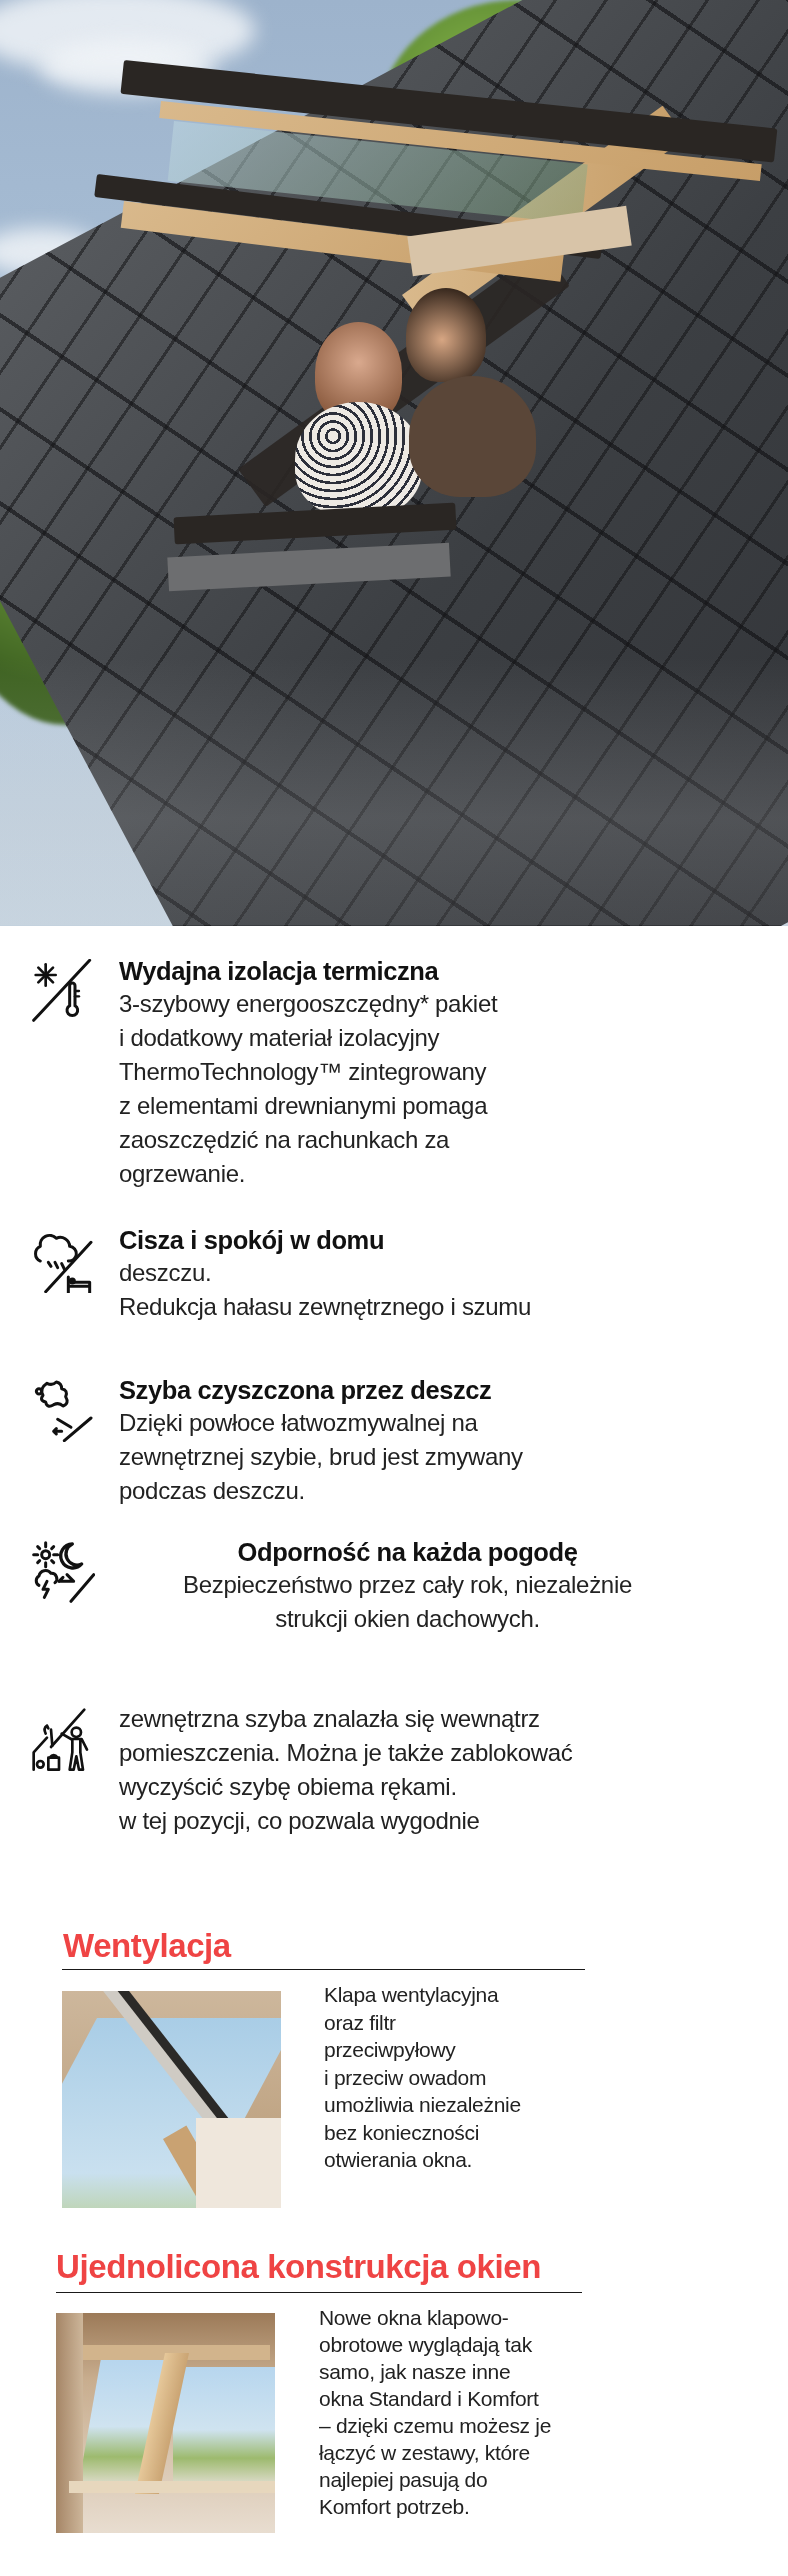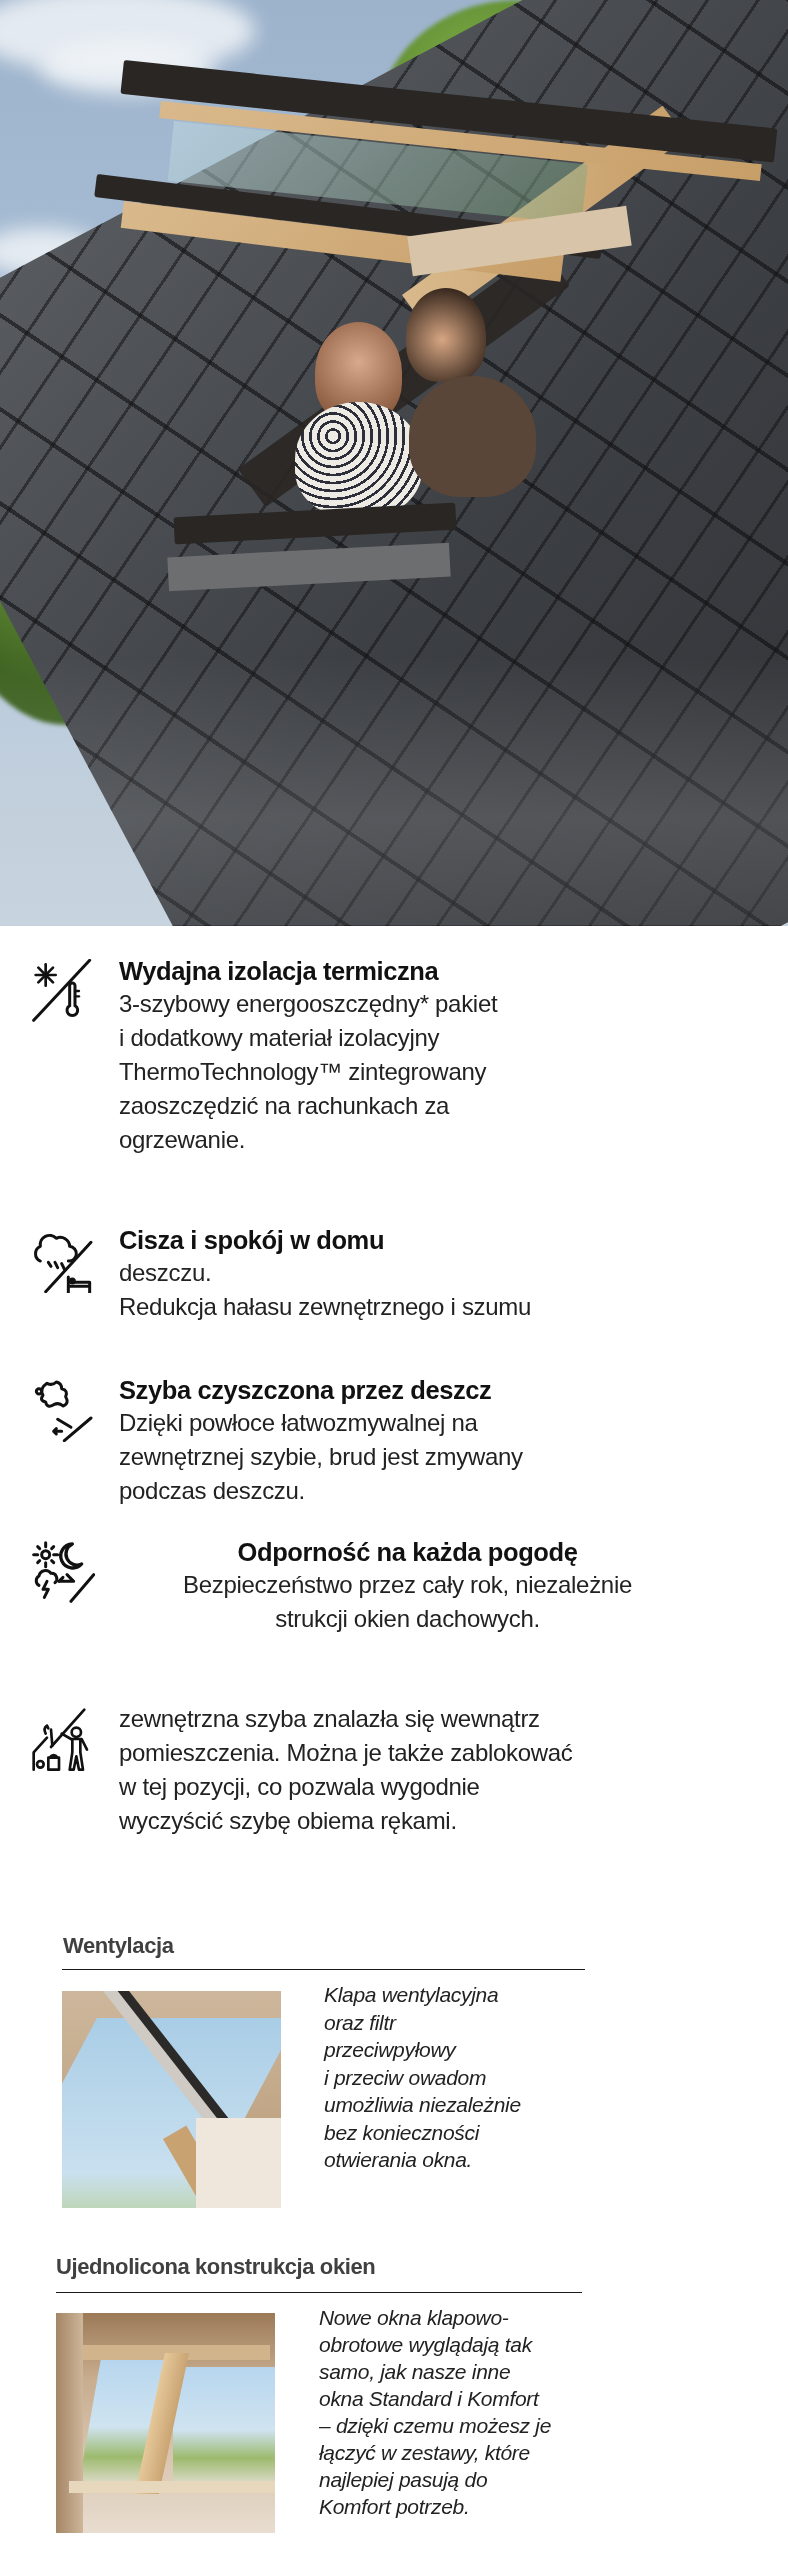--- a/index.html
+++ b/index.html
@@ -30,26 +30,26 @@
   .feature-icon svg { width: 64px; height: 64px; display: block; }
   .feature-text { position: absolute; left: 119px; width: 577px; }
   .feature-title { font-family: "Liberation Sans", sans-serif; font-weight: bold; font-size: 25.5px;
                    line-height: 31px; color: #111111; letter-spacing: -0.4px; white-space: nowrap; }
   .feature-body  { font-family: "Liberation Sans", sans-serif; font-weight: normal; font-size: 24px;
                    line-height: 34px; color: #222222; letter-spacing: -0.3px; }
   .feature-body .line { display: block; white-space: nowrap; }
 
   
   .section-heading { position: absolute; font-family: "Liberation Sans", sans-serif; font-weight: bold;
-                     font-size: 22px; line-height: 29.5px; color: #404040; letter-spacing: -0.4px; white-space: nowrap; }
+                     font-size: 33px; line-height: 29.5px; color: #ef4444; letter-spacing: -0.4px; white-space: nowrap; }
   .section-rule { position: absolute; height: 1.3px; background: #1a1a1a; }
   .section-image { position: absolute; overflow: hidden; }
   .section-text { position: absolute; font-family: "Liberation Sans", sans-serif; font-size: 21px;
                   line-height: 27.5px; color: #222222; letter-spacing: -0.3px; }
-  .section-text .line { display: block; white-space: nowrap; font-style: italic; }
+  .section-text .line { display: block; white-space: nowrap; }
 </style>
 </head>
 <body>
 
 <div id="hero" class="abs">
 
   <div class="cloud" style="left:-27px;top:-13.4px;width:282px;height:87px;"></div>
   <div class="cloud" style="left:40px;top:40px;width:174px;height:54px;"></div>
   <div class="cloud" style="left:-20px;top:228px;width:121px;height:47px;"></div>
 
@@ -92,20 +92,21 @@
     <line x1="66" y1="48" x2="72" y2="48" stroke-width="3.5"></line>
       <line x1="66" y1="56" x2="72" y2="56" stroke-width="3.5"></line>
   </svg>
 </div>
 <div class="feature-text" style="top:956px;">
   <div class="feature-title">Wydajna izolacja termiczna</div>
   <div class="feature-body">
     <span class="line">3-szybowy energooszczędny* pakiet</span>
     <span class="line">i dodatkowy materiał izolacyjny</span>
     <span class="line">ThermoTechnology™ zintegrowany</span>
+    <span class="line">z elementami drewnianymi pomaga</span>
     <span class="line">zaoszczędzić na rachunkach za</span>
     <span class="line">ogrzewanie.</span>
   </div>
 </div>
 
 <div class="feature-icon" style="top:1229px;">
   <svg viewBox="0 0 96 96" fill="none" stroke="#111" stroke-width="4.5" stroke-linecap="round" stroke-linejoin="round">
     <path d="M14 48 a12 12 0 0 1 0 -22 a14 14 0 0 1 24 -12 a14 14 0 0 1 20 12 a10 10 0 0 1 -2 22"></path>
     <line x1="26" y1="50" x2="30" y2="56"></line>
       <line x1="36" y1="50" x2="40" y2="58"></line>
@@ -175,22 +176,22 @@
     <circle cx="14" cy="86" r="5"></circle>
     <path d="M26 76 h16 v18 h-16 z M28 76 q6 -8 12 0"></path>
     <circle cx="68" cy="38" r="7"></circle>
     <path d="M60 48 h16 l8 16 M60 48 l-14 -8 M62 48 v20 l-4 26 h6 l4 -20 l4 20 h6 l-4 -26 v-20"></path>
   </svg>
 </div>
 <div class="feature-text" style="top:1702px;">
   <div class="feature-body">
     <span class="line">zewnętrzna szyba znalazła się wewnątrz</span>
     <span class="line">pomieszczenia. Można je także zablokować</span>
+    <span class="line">wyczyścić szybę obiema rękami.</span>
     <span class="line">w tej pozycji, co pozwala wygodnie</span>
-    <span class="line">wyczyścić szybę obiema rękami.</span>
   </div>
 </div>
 
 <div class="section-heading" style="left:63px;top:1931px;">Wentylacja</div>
 <div class="section-rule" style="left:62px;top:1969px;width:523px;"></div>
 <div class="section-image" style="left:62px;top:1991px;width:219px;height:217px;
      background:linear-gradient(180deg,#cdb79c 0%,#b89a76 100%);">
   <div style="position:absolute;left:-40px;top:27px;width:201px;height:282px;
        background:linear-gradient(180deg,#a9cde6 0%,#c9e0ef 55%,#b9cf9a 75%,#8fae5a 100%);
        transform:skewX(-28deg);"></div>

